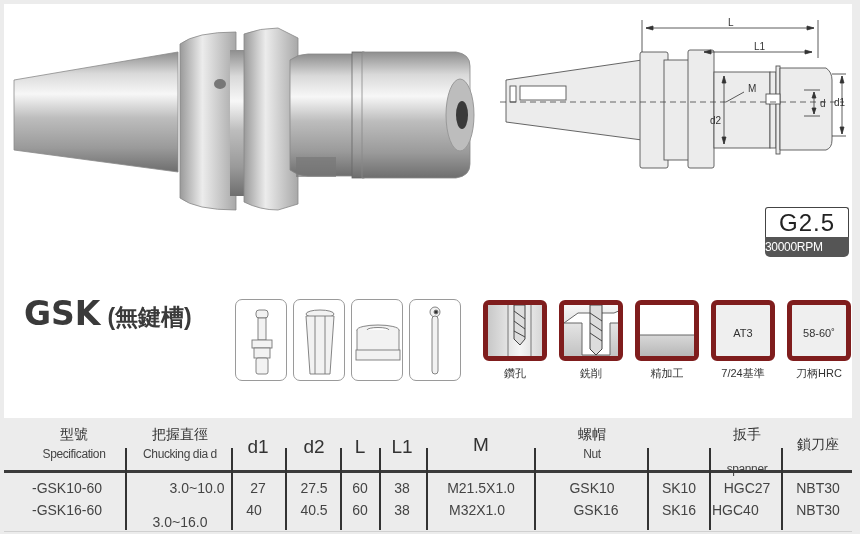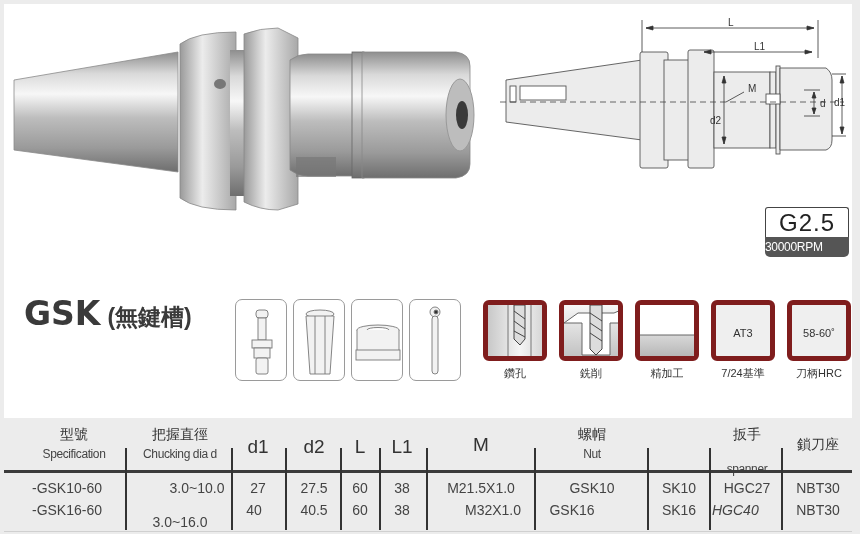--- a/index.html
+++ b/index.html
@@ -309,21 +309,21 @@
     <div class="td-cell" style="left:780px; width:68px; top:58px;">NBT30</div>
   </div>
 
   <div>
     <div class="td-cell" style="left:8px; width:110px; top:80px;">-GSK16-60</div>
     <div class="td-cell" style="left:124px; width:104px; top:92px;">3.0~16.0</div>
     <div class="td-cell" style="left:228px; width:44px; top:80px;">40</div>
     <div class="td-cell" style="left:282px; width:56px; top:80px;">40.5</div>
     <div class="td-cell" style="left:338px; width:36px; top:80px;">60</div>
     <div class="td-cell" style="left:376px; width:44px; top:80px;">38</div>
-    <div class="td-cell" style="left:428px; width:122px; top:80px;">M32X1.0</div>
-    <div class="td-cell" style="left:512px; width:112px; top:80px;">GSK16</div>
+    <div class="td-cell" style="left:412px; width:122px; top:80px;">M32X1.0</div>
+    <div class="td-cell" style="left:536px; width:112px; top:80px;">GSK16</div>
     <div class="td-cell" style="left:644px; width:62px; top:80px;">SK16</div>
-    <div class="td-cell" style="left:708px; width:46px; top:80px;font-style:italic;">HGC40</div>
+    <div class="td-cell" style="left:708px; width:46px; top:80px;">HGC40</div>
     <div class="td-cell" style="left:780px; width:68px; top:80px;">NBT30</div>
   </div>
 
   <div class="bottom-line"></div>
 </div>
 
 </body></html>

